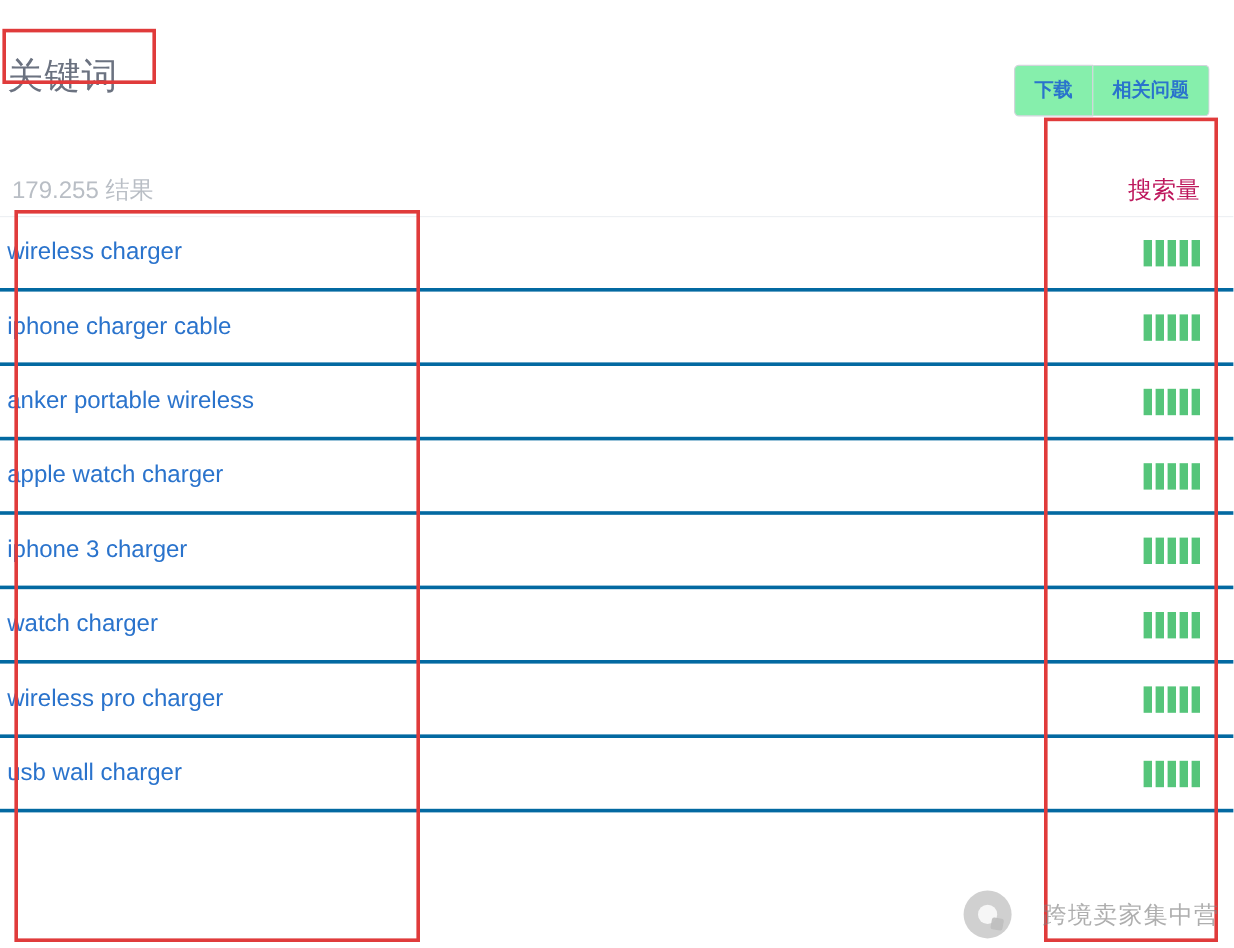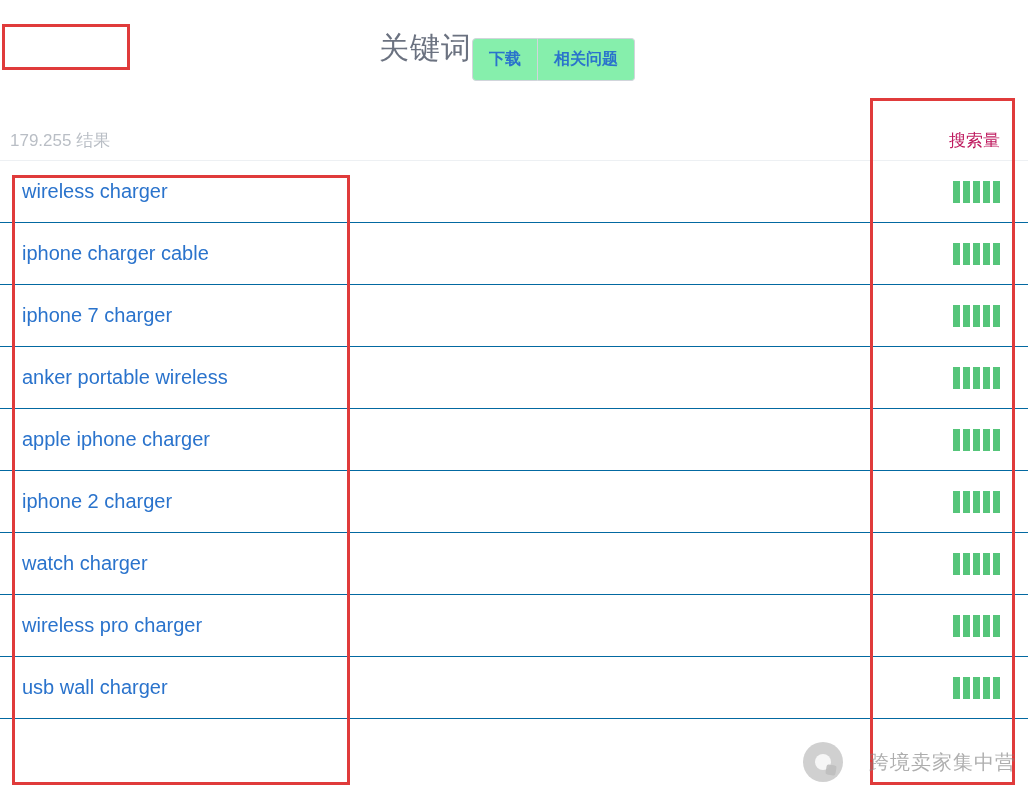--- a/index.html
+++ b/index.html
@@ -7,23 +7,23 @@
     margin: 0;
     font-family: "Helvetica Neue", Arial, "PingFang SC", "Microsoft YaHei", sans-serif;
     background: #ffffff;
     width: 1028px;
     height: 790px;
     overflow: hidden;
     position: relative;
   }
   .header-row {
     display: flex;
-    justify-content: center;
+    justify-content: space-between;
     align-items: flex-start;
-    padding: 28px 20px 0 6px;
+    padding: 44px 20px 0 6px;
   }
   .page-title {
     font-size: 30px;
     color: #6b7280;
     font-weight: 400;
     line-height: 1.3;
     letter-spacing: 1px;
   }
   .button-group {
     display: flex;
@@ -44,40 +44,40 @@
   }
   .btn:last-child {
     border-radius: 0 4px 4px 0;
     border-left: none;
   }
   .subheader-row {
     display: flex;
     justify-content: space-between;
     align-items: baseline;
     padding: 48px 28px 8px 10px;
-    font-size: 17px;
+    font-size: 20px;
     color: #b9bec5;
   }
   .subheader-row .count {
     color: #b9bec5;
   }
   .subheader-row .label {
     color: #be185d;
   }
   .table {
     width: 100%;
     border-top: 1px solid #edf0f3;
   }
   .row {
     display: flex;
     justify-content: space-between;
     align-items: center;
     height: 62px;
-    padding: 0 28px 0 22px;
-    border-bottom: 1px solid #0369a1;
+    padding: 0 28px 0 6px;
+    border-bottom: 3px solid #0369a1;
   }
   .row .keyword {
     color: #2a73cc;
     font-size: 20px;
     font-weight: 400;
   }
   .bars {
     display: flex;
     gap: 3px;
   }
@@ -169,51 +169,41 @@
       <a class="keyword">iphone charger cable</a>
       <div class="bars">
         <div class="bar"></div>
         <div class="bar"></div>
         <div class="bar"></div>
         <div class="bar"></div>
         <div class="bar"></div>
       </div>
     </div>
     <div class="row">
-      <a class="keyword">iphone 7 charger</a>
-      <div class="bars">
-        <div class="bar"></div>
-        <div class="bar"></div>
-        <div class="bar"></div>
-        <div class="bar"></div>
-        <div class="bar"></div>
-      </div>
-    </div>
-    <div class="row">
       <a class="keyword">anker portable wireless</a>
       <div class="bars">
         <div class="bar"></div>
         <div class="bar"></div>
         <div class="bar"></div>
         <div class="bar"></div>
         <div class="bar"></div>
       </div>
     </div>
     <div class="row">
-      <a class="keyword">apple iphone charger</a>
-      <div class="bars">
-        <div class="bar"></div>
-        <div class="bar"></div>
-        <div class="bar"></div>
-        <div class="bar"></div>
-        <div class="bar"></div>
-      </div>
-    </div>
-    <div class="row">
-      <a class="keyword">iphone 2 charger</a>
+      <a class="keyword">apple watch charger</a>
+      <div class="bars">
+        <div class="bar"></div>
+        <div class="bar"></div>
+        <div class="bar"></div>
+        <div class="bar"></div>
+        <div class="bar"></div>
+      </div>
+    </div>
+    <div class="row">
+      <a class="keyword">iphone 3 charger</a>
       <div class="bars">
         <div class="bar"></div>
         <div class="bar"></div>
         <div class="bar"></div>
         <div class="bar"></div>
         <div class="bar"></div>
       </div>
     </div>
     <div class="row">
       <a class="keyword">watch charger</a>

